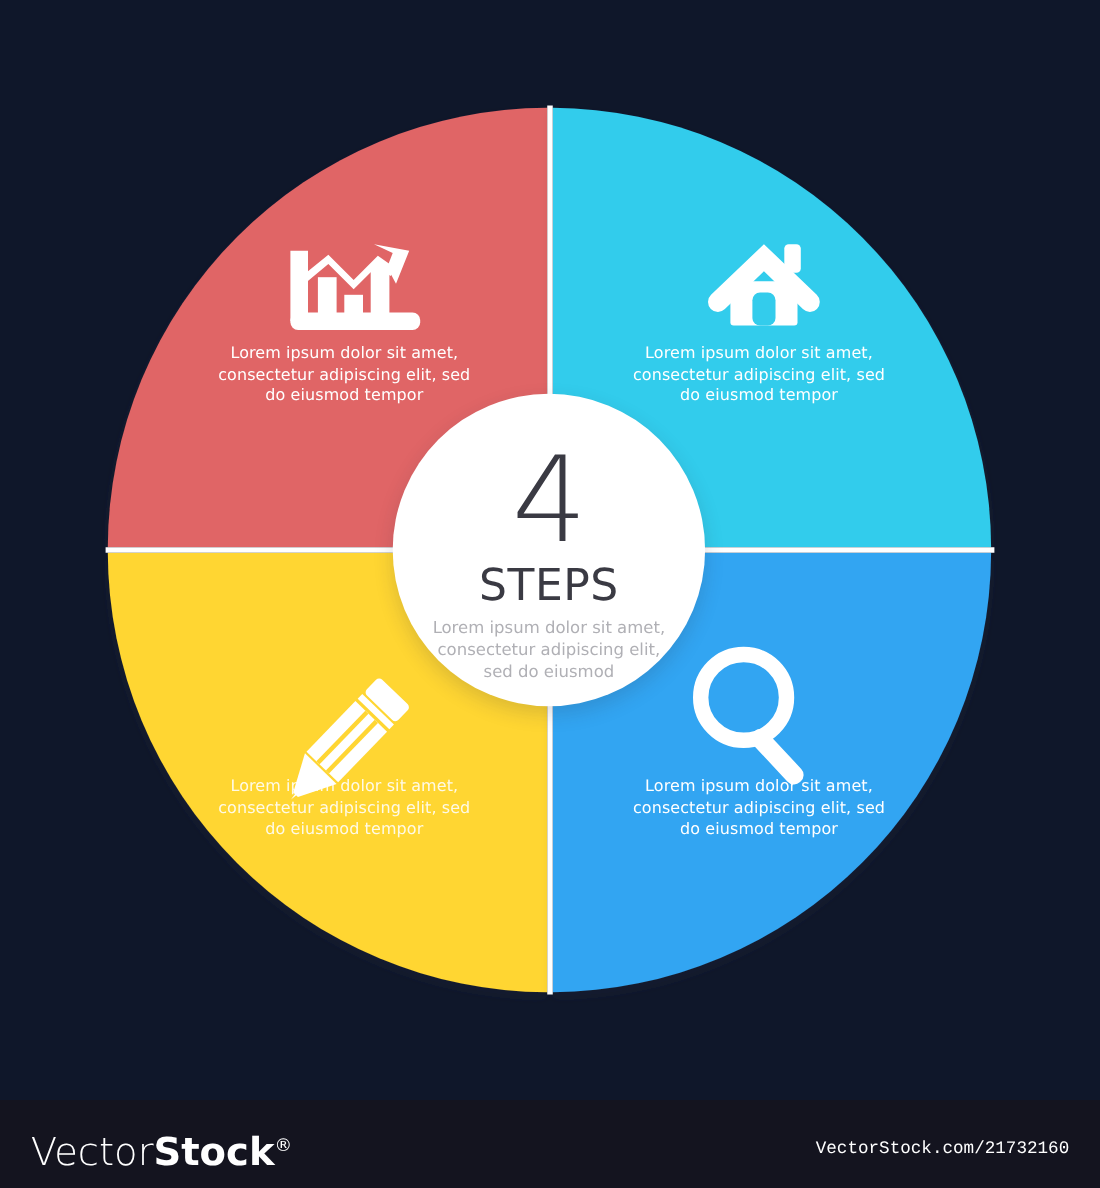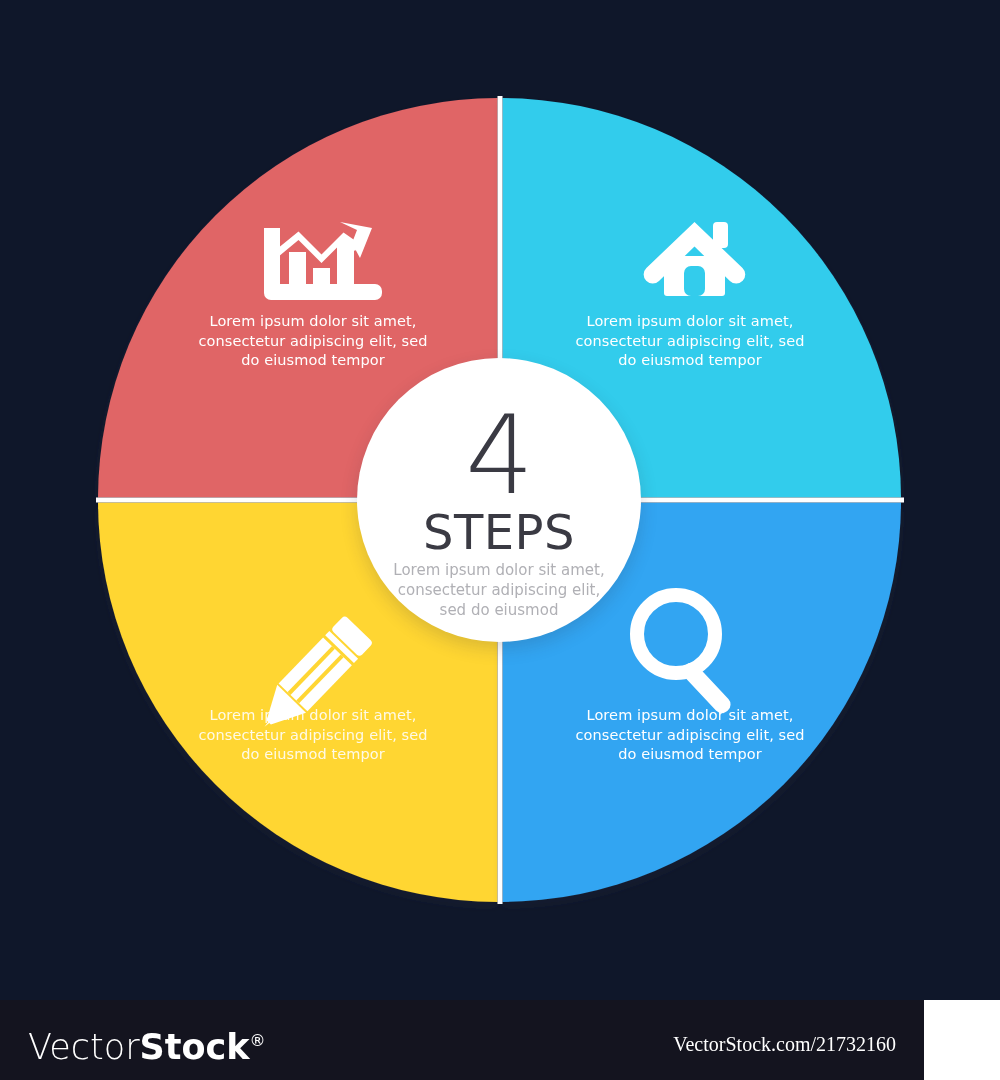--- a/index.html
+++ b/index.html
@@ -67,42 +67,42 @@
     font-weight: 300;
     font-size: 108px;
     line-height: 104px;
     color: #3a3a43;
     margin-top: 46px;
     letter-spacing: -1px;
   }
   #hub-label {
     font-family: "DejaVu Sans", sans-serif;
     font-weight: 400;
-    font-size: 48px;
+    font-size: 40px;
     line-height: 44px;
     color: #3a3a43;
     letter-spacing: 0.5px;
     margin-top: 2px;
   }
   #hub-desc {
     font-family: "DejaVu Sans", sans-serif;
     font-size: 15px;
     line-height: 20px;
     color: #b0b0b5;
     text-align: center;
     width: 232px;
     margin-top: 6px;
   }
 
   
   #footer {
     position: absolute;
     left: 0;
     top: 1000px;
-    width: 924px;
+    width: 1000px;
     height: 80px;
     background: #14141f;
     text-align: right;
   }
   #brand {
     position: absolute;
     left: 28px;
     top: 22px;
     color: #ffffff;
     font-family: "DejaVu Sans", sans-serif;
@@ -111,22 +111,22 @@
     white-space: nowrap;
   }
   #brand .thin { font-weight: 300; }
   #brand .bold { font-weight: 700; }
   #brand .reg  { font-size: 16px; vertical-align: super; font-weight: 400; }
   #brand-url {
     position: absolute;
     right: 28px;
     top: 32px;
     color: #ffffff;
-    font-family: Liberation Serif, serif;
-    font-size: 20px;
+    font-family: Liberation Mono, monospace;
+    font-size: 16px;
     line-height: 24px;
     white-space: nowrap;
   }
 </style>
 </head>
 <body>
 
 <div id="stage">
 
   <svg id="wheel" viewBox="0 0 1000 1000">

